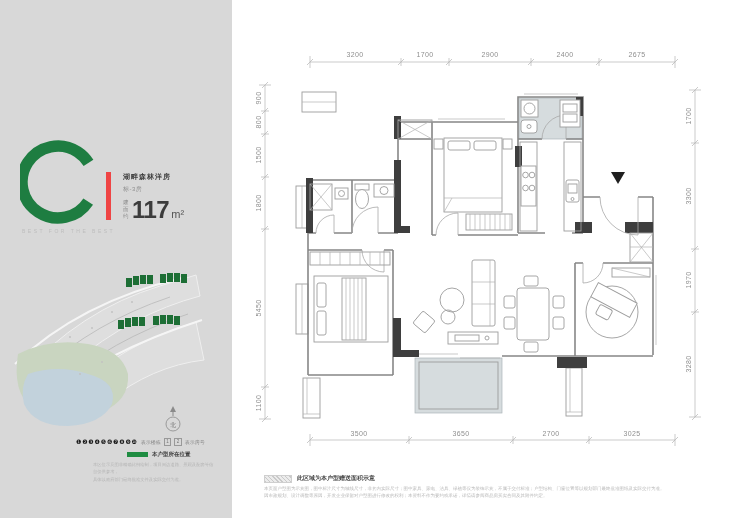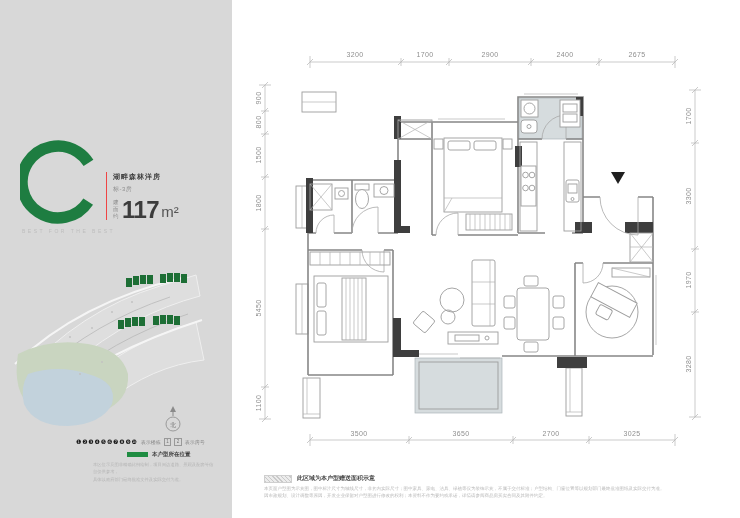--- a/index.html
+++ b/index.html
@@ -1,27 +1,27 @@
 <!DOCTYPE html>
 <html><head>
 <meta charset="utf-8">
 <style>
   html,body{margin:0;padding:0;background:#fff;}
   #stage{position:relative;width:740px;height:518px;background:#fff;overflow:hidden;
          font-family:"Liberation Sans",sans-serif;}
   
   .panel{position:absolute;left:0;top:0;width:232px;height:518px;background:#d8d8d8;}
   .abs{position:absolute;}
-  .unit-info{left:106px;top:172px;border-left:1px solid #ef4444;padding-left:6px;}
+  .unit-info{left:106px;top:172px;border-left:5px solid #ef4444;padding-left:12px;}
   .u-title{font-size:7px;color:#3d3d3d;font-weight:bold;letter-spacing:1px;}
   .u-sub{font-size:6px;color:#8f8f8f;margin-top:3px;letter-spacing:.5px;}
   .u-area{margin-top:5px;display:flex;align-items:flex-end;gap:2px;}
   .u-pre{font-size:5.5px;color:#8f8f8f;width:7px;line-height:1.25;word-break:break-all;}
   .u-val{font-size:24px;line-height:.82;color:#3c3c3c;font-weight:bold;letter-spacing:-.5px;}
-  .u-unit{font-size:15px;color:#555;}
+  .u-unit{font-size:11px;color:#555;}
   .tagline{left:22px;top:228px;font-size:5px;letter-spacing:2.5px;color:#bdbdbd;}
   .legend1{left:76px;top:438px;display:flex;align-items:center;gap:3px;white-space:nowrap;}
   .lg-circles{font-size:6px;letter-spacing:.8px;color:#1a1a1a;}
   .lg-label{font-size:5px;color:#8a8a8a;}
   .lg-box{font-size:4.5px;color:#777;border:.5px solid #999;padding:0 1.5px;line-height:1.3;}
   .legend2{left:127px;top:451px;display:flex;align-items:center;gap:4px;}
   .lg-swatch{width:21px;height:5px;background:#1f8c42;}
   .lg-loc{font-size:5.5px;color:#3c3c3c;font-weight:bold;}
   .sb-disc{left:93px;top:461px;width:124px;font-size:4.3px;color:#b5b5b5;line-height:1.7;}
   

